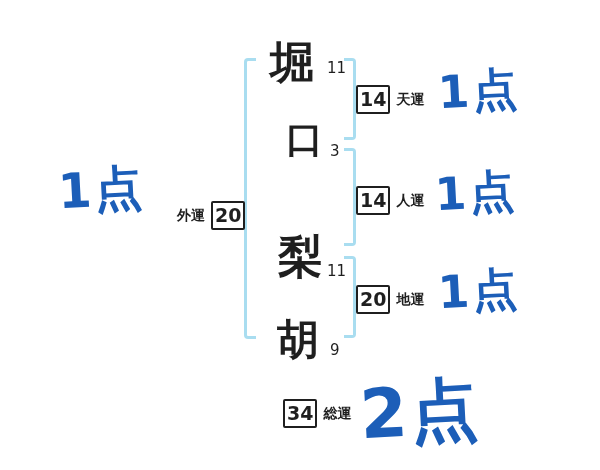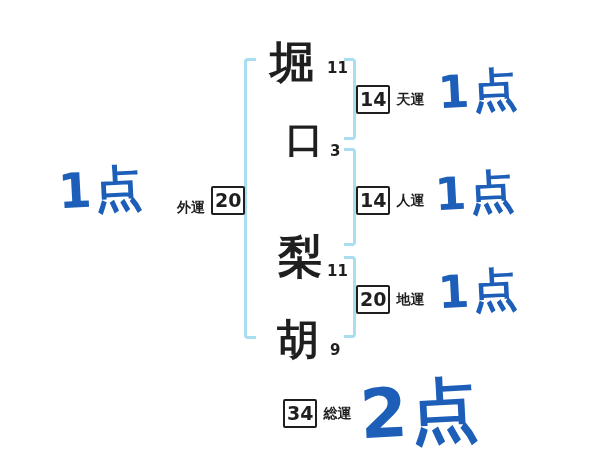--- a/index.html
+++ b/index.html
@@ -20,21 +20,21 @@
     position: absolute;
     color: #1f1f1f;
     font-weight: 600;
     line-height: 1;
     letter-spacing: 0;
   }
   .stroke-num {
     position: absolute;
     color: #1f1f1f;
     font-size: 15px;
-    font-weight: 700;
+    font-weight: 400;
     line-height: 1;
   }
   
   .bracket {
     position: absolute;
     width: 9px;
   }
   .bracket.left-open {
     border-left: 3px solid #a9ddf0;
     border-top: 3px solid #a9ddf0;
@@ -120,21 +120,21 @@
   <div class="fortune-row" style="left:356px; top:186px;">
     <span class="num-box">14</span>
     <span class="fortune-label">人運</span>
   </div>
 
   <div class="fortune-row" style="left:356px; top:285px;">
     <span class="num-box">20</span>
     <span class="fortune-label">地運</span>
   </div>
 
-  <div class="fortune-row" style="left:177px; top:186px;align-items:flex-end;">
+  <div class="fortune-row" style="left:177px; top:201px;">
     <span class="fortune-label">外運</span>
     <span class="num-box">20</span>
   </div>
 
   <div class="fortune-row" style="left:283px; top:399px;">
     <span class="num-box">34</span>
     <span class="fortune-label">総運</span>
   </div>
 
   <div class="score small" style="left:58px; top:165px; font-size:48px;">1点</div>

